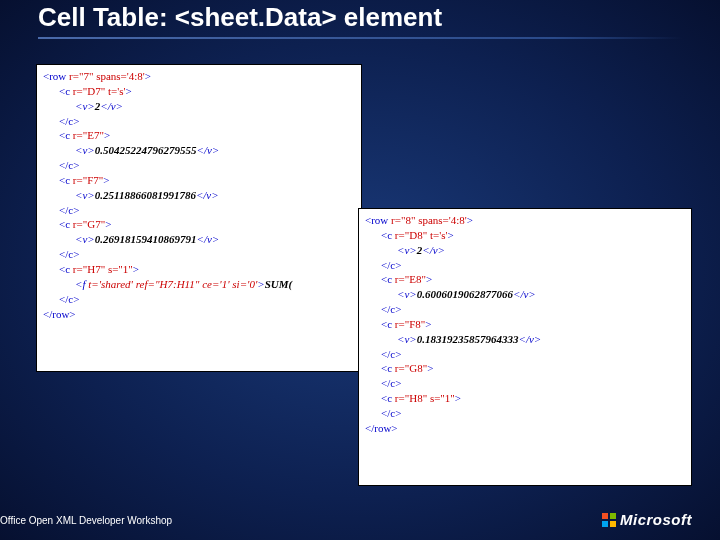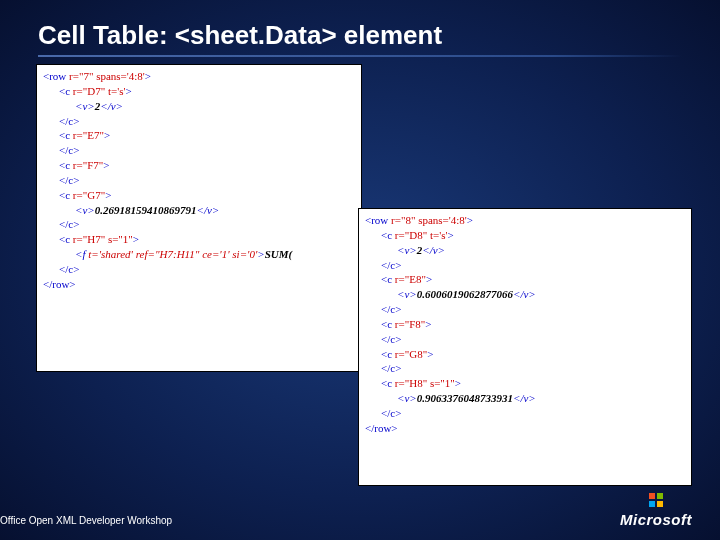--- a/index.html
+++ b/index.html
@@ -8,21 +8,21 @@
     height: 540px;
     background: radial-gradient(ellipse at center, #1a3a7a 0%, #0d2050 60%, #061030 100%);
     font-family: "Segoe UI", Arial, sans-serif;
     position: relative;
     overflow: hidden;
   }
   .title {
     color: #fff;
     font-size: 26px;
     font-weight: bold;
-    padding: 20px 0 4px 38px;
+    padding: 2px 0 4px 38px;
   }
   .underline {
     height: 2px;
     background: linear-gradient(to right, #4a6aaa 0%, #2a4a8a 80%, transparent 100%);
     margin: 0 38px 10px 38px;
   }
   .codebox {
     position: absolute;
     background: #fff;
     border: 1px solid #000;
@@ -65,21 +65,20 @@
     bottom: 12px;
     color: #fff;
     font-family: "Segoe UI", Arial, sans-serif;
     font-size: 15px;
     font-weight: bold;
     font-style: italic;
     letter-spacing: 0.5px;
     display: flex;
     align-items: center;
     gap: 4px;
-    flex-direction: column;
   }
   .flag {
     width: 14px;
     height: 14px;
     display: inline-block;
     position: relative;
   }
   .flag span {
     position: absolute;
     width: 6px;
@@ -95,45 +94,47 @@
 
 <div class="title">Cell Table: &lt;sheet.Data&gt; element</div>
 <div class="underline"></div>
 
 <div class="codebox box-left" id="box-left">
     <div class="ln"><span class="tag">&lt;row </span><span class="attr">r="7" spans='4:8'</span><span class="tag">&gt;</span></div>
     <div class="ln ind1"><span class="tag">&lt;c </span><span class="attr">r="D7" t='s'</span><span class="tag">&gt;</span></div>
     <div class="ln ind2"><span class="tag">&lt;v&gt;</span><span class="txt">2</span><span class="tag">&lt;/v&gt;</span></div>
     <div class="ln ind1"><span class="tag">&lt;/c&gt;</span></div>
     <div class="ln ind1"><span class="tag">&lt;c </span><span class="attr">r="E7"</span><span class="tag">&gt;</span></div>
+    <div class="ln ind2"><span class="tag">&lt;v&gt;</span><span class="txt">0.50425224796279555</span><span class="tag">&lt;/v&gt;</span></div>
     <div class="ln ind1"><span class="tag">&lt;/c&gt;</span></div>
     <div class="ln ind1"><span class="tag">&lt;c </span><span class="attr">r="F7"</span><span class="tag">&gt;</span></div>
+    <div class="ln ind2"><span class="tag">&lt;v&gt;</span><span class="txt">0.25118866081991786</span><span class="tag">&lt;/v&gt;</span></div>
     <div class="ln ind1"><span class="tag">&lt;/c&gt;</span></div>
     <div class="ln ind1"><span class="tag">&lt;c </span><span class="attr">r="G7"</span><span class="tag">&gt;</span></div>
     <div class="ln ind2"><span class="tag">&lt;v&gt;</span><span class="txt">0.26918159410869791</span><span class="tag">&lt;/v&gt;</span></div>
     <div class="ln ind1"><span class="tag">&lt;/c&gt;</span></div>
     <div class="ln ind1"><span class="tag">&lt;c </span><span class="attr">r="H7" s="1"</span><span class="tag">&gt;</span></div>
     <div class="ln ind2"><span class="tag">&lt;f </span><span class="attr">t='shared' ref="H7:H11" ce='1' si='0'</span><span class="tag">&gt;</span><span class="txt">SUM(</span></div>
     <div class="ln ind1"><span class="tag">&lt;/c&gt;</span></div>
     <div class="ln"><span class="tag">&lt;/row&gt;</span></div>
   </div>
 <div class="codebox box-right" id="box-right">
     <div class="ln"><span class="tag">&lt;row </span><span class="attr">r="8" spans='4:8'</span><span class="tag">&gt;</span></div>
     <div class="ln ind1"><span class="tag">&lt;c </span><span class="attr">r="D8" t='s'</span><span class="tag">&gt;</span></div>
     <div class="ln ind2"><span class="tag">&lt;v&gt;</span><span class="txt">2</span><span class="tag">&lt;/v&gt;</span></div>
     <div class="ln ind1"><span class="tag">&lt;/c&gt;</span></div>
     <div class="ln ind1"><span class="tag">&lt;c </span><span class="attr">r="E8"</span><span class="tag">&gt;</span></div>
     <div class="ln ind2"><span class="tag">&lt;v&gt;</span><span class="txt">0.6006019062877066</span><span class="tag">&lt;/v&gt;</span></div>
     <div class="ln ind1"><span class="tag">&lt;/c&gt;</span></div>
     <div class="ln ind1"><span class="tag">&lt;c </span><span class="attr">r="F8"</span><span class="tag">&gt;</span></div>
+    <div class="ln ind2"><span class="tag">&lt;v&gt;</span><span class="txt">0.18319235857964333</span><span class="tag">&lt;/v&gt;</span></div>
     <div class="ln ind1"><span class="tag">&lt;/c&gt;</span></div>
     <div class="ln ind1"><span class="tag">&lt;c </span><span class="attr">r="G8"</span><span class="tag">&gt;</span></div>
     <div class="ln ind1"><span class="tag">&lt;/c&gt;</span></div>
     <div class="ln ind1"><span class="tag">&lt;c </span><span class="attr">r="H8" s="1"</span><span class="tag">&gt;</span></div>
-    <div class="ln ind2"><span class="tag">&lt;v&gt;</span><span class="txt">0.9063376048733931</span><span class="tag">&lt;/v&gt;</span></div>
     <div class="ln ind1"><span class="tag">&lt;/c&gt;</span></div>
     <div class="ln"><span class="tag">&lt;/row&gt;</span></div>
   </div>
 
 <div class="footer">Office Open XML Developer Workshop</div>
 
 <div class="logo">
   <span class="flag">
     <span class="f1"></span>
       <span class="f2"></span>

